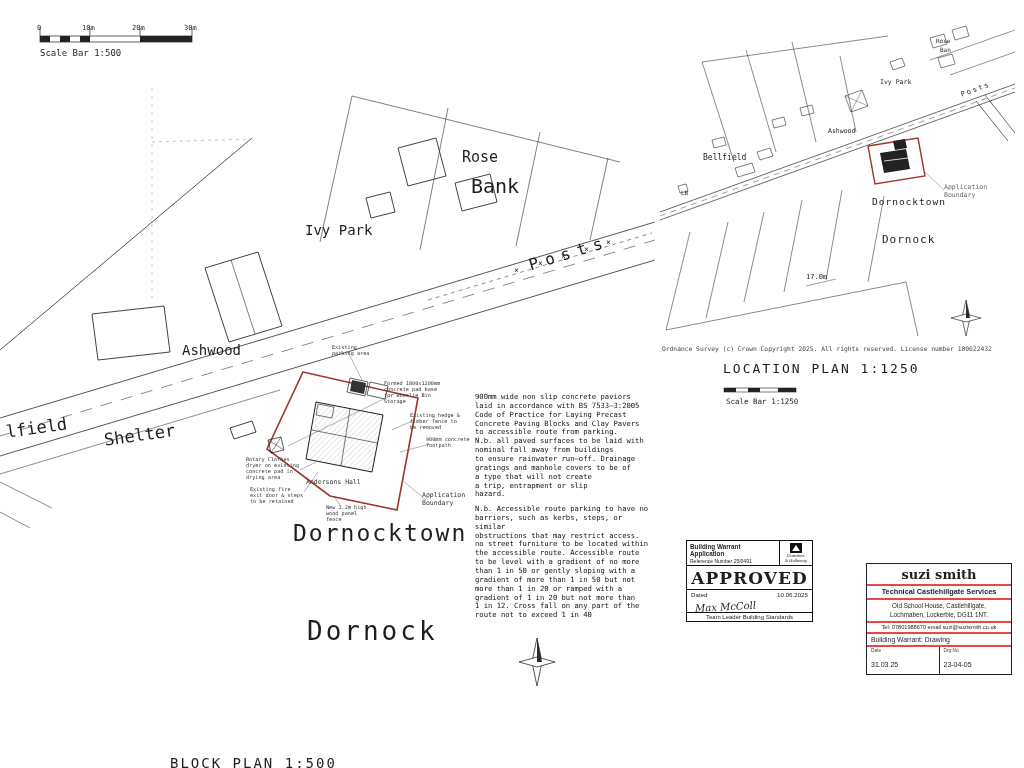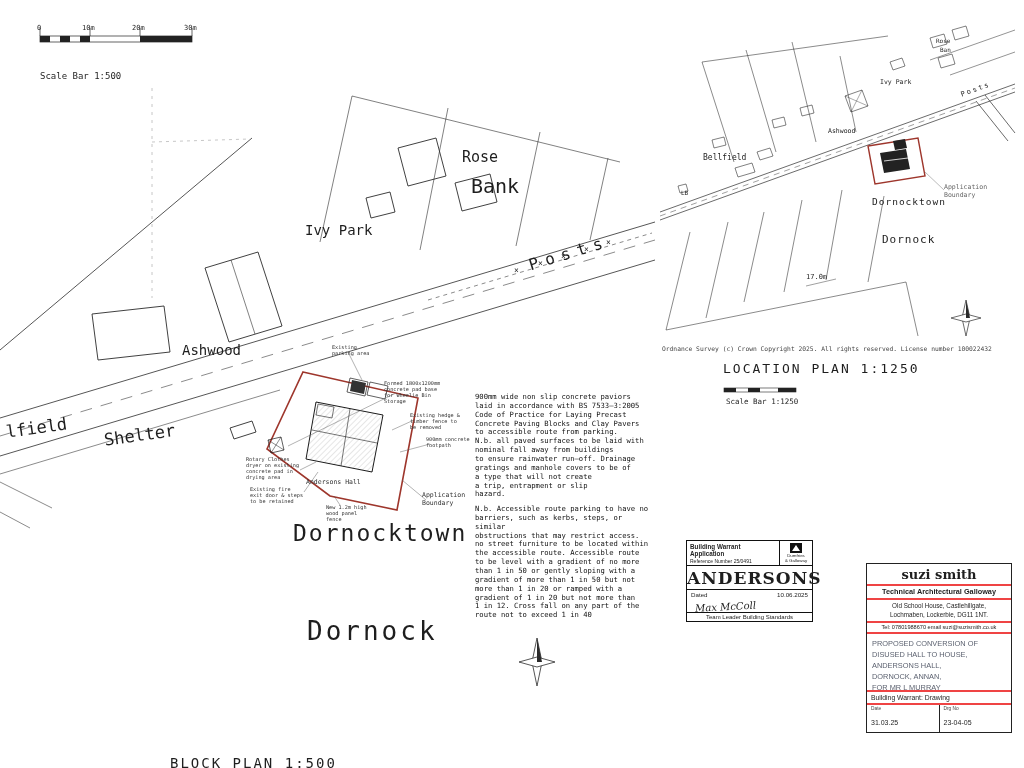--- a/index.html
+++ b/index.html
@@ -194,21 +194,21 @@
       <rect x="724" y="388" width="12" height="4" fill="#222"></rect>
       <rect x="748" y="388" width="12" height="4" fill="#222"></rect>
       <rect x="778" y="388" width="18" height="4" fill="#222"></rect>
     </g>
   </svg>
 
   <span class="t" style="left:37px;top:25px;font-size:7px;">0</span>
   <span class="t" style="left:82px;top:25px;font-size:7px;">10m</span>
   <span class="t" style="left:132px;top:25px;font-size:7px;">20m</span>
   <span class="t" style="left:184px;top:25px;font-size:7px;">30m</span>
-  <span class="t" style="left:40px;top:72px;font-size:9px;">Scale Bar 1:500</span>
+  <span class="t" style="left:40px;top:49px;font-size:9px;">Scale Bar 1:500</span>
 
   <span class="t" style="left:462px;top:150px;font-size:15px;">Rose</span>
   <span class="t" style="left:471px;top:176px;font-size:20px;">Bank</span>
   <span class="t" style="left:305px;top:223px;font-size:14px;">Ivy Park</span>
   <span class="t" style="left:182px;top:343px;font-size:14px;">Ashwood</span>
   <span class="t" style="left:527px;top:258px;font-size:16px;letter-spacing:7px;transform:rotate(-17deg);">Posts</span>
   <span class="t" style="left:5px;top:424px;font-size:17px;transform:rotate(-8deg);">lfield</span>
   <span class="t" style="left:103px;top:432px;font-size:17px;transform:rotate(-8deg);">Shelter</span>
   <span class="t" style="left:293px;top:522px;font-size:23px;letter-spacing:2px;">Dornocktown</span>
   <span class="t" style="left:307px;top:618px;font-size:26px;letter-spacing:3px;">Dornock</span>
@@ -273,40 +273,35 @@
       </div>
       <div class="stamp-logo">
         <svg width="14" height="12" viewBox="0 0 14 12" style="position:static;">
           <rect x="1" y="1" width="12" height="10" fill="#111"></rect>
           <path d="M3 9 L7 3 L11 9 Z" fill="#fff"></path>
         </svg>
         <span class="pre">Dumfries
 &amp; Galloway</span>
       </div>
     </div>
-    <div class="stamp-approved">ANDERSONS</div>
+    <div class="stamp-approved">APPROVED</div>
     <div class="stamp-dated">
       <span>Dated</span>
       <span>10.06.2025</span>
     </div>
     <div class="stamp-sig">Max McColl</div>
     <div class="stamp-foot">Team Leader Building Standards</div>
   </div>
 
   <div class="tblock">
     <div class="tb-row tb-name">suzi smith</div>
-    <div class="tb-row tb-sub">Technical Architectural Galloway</div>
+    <div class="tb-row tb-sub">Technical Castlehillgate Services</div>
     <div class="tb-row tb-addr">Old School House, Castlehillgate,
 Lochmaben, Lockerbie,  DG11 1NT.</div>
     <div class="tb-row tb-contact">Tel: 07801988670  email suzi@suzismith.co.uk</div>
-    <div class="tb-row tb-project">PROPOSED CONVERSION OF
-DISUSED HALL TO HOUSE,
-ANDERSONS HALL,
-DORNOCK, ANNAN,
-FOR MR L MURRAY</div>
     <div class="tb-row tb-stage">
       <span>Building Warrant:</span>
       <span>Drawing</span>
     </div>
     <div class="tb-row tb-bottom" style="border-bottom:none;">
       <div class="tb-cell">
         <span class="tb-mini">Date</span>
         <span class="tb-val">31.03.25</span>
       </div>
       <div class="tb-cell">

